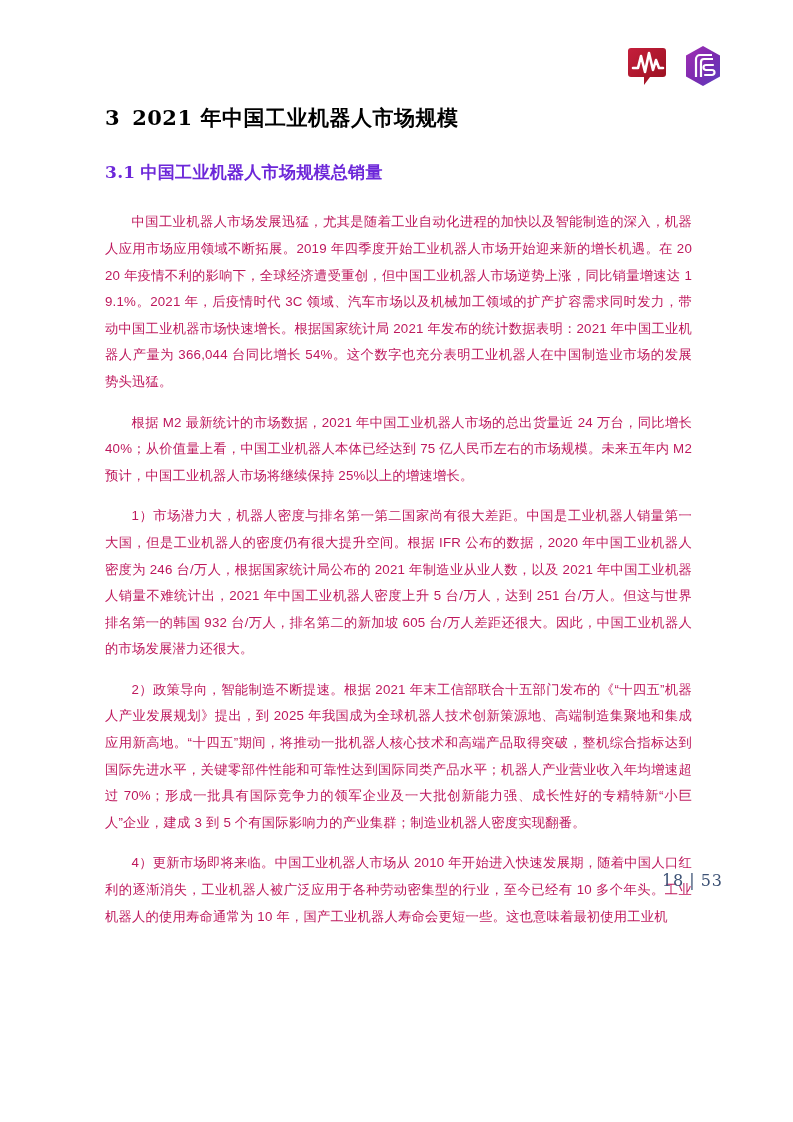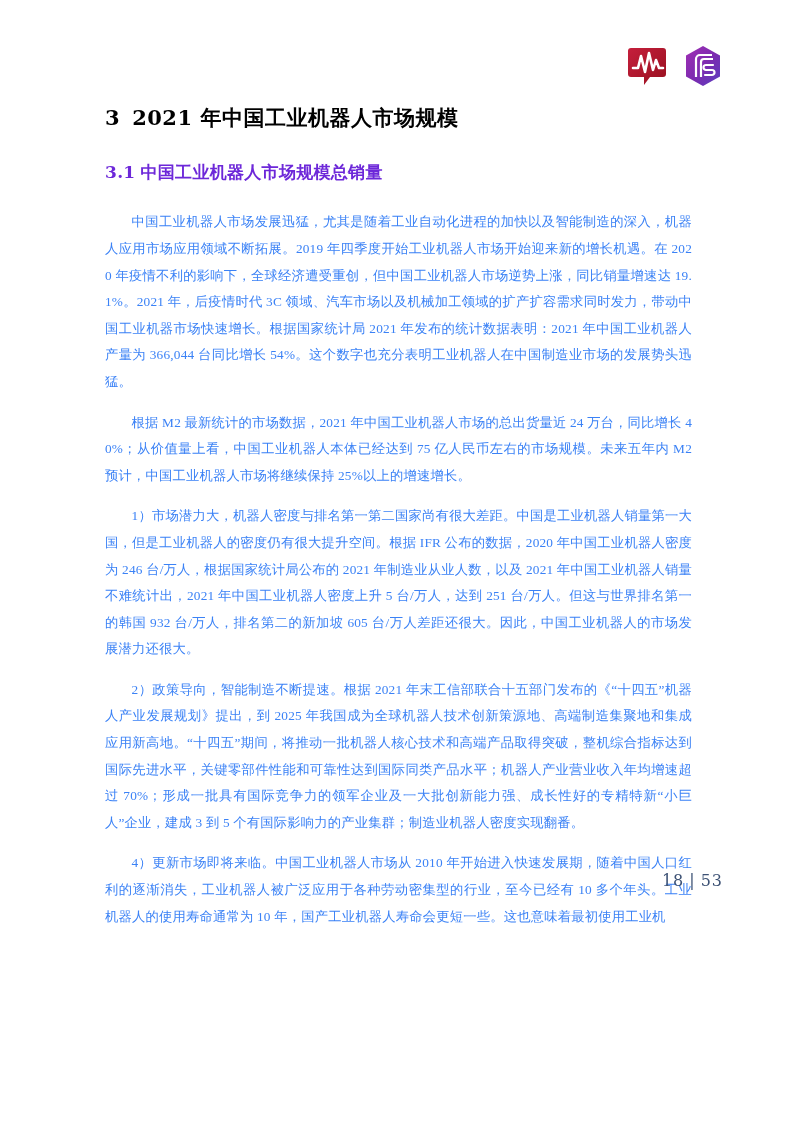--- a/index.html
+++ b/index.html
@@ -59,28 +59,28 @@
     font-size: 17px;
     font-weight: bold;
     letter-spacing: 0.3px;
     margin: 0 0 26px 0;
     line-height: 1.3;
     color: #6d28d9;
   }
   h2.section-title .num { margin-right: 5px; }
 
   p.body-par {
-    font-family: Liberation Serif, serif;
+    font-family: Liberation Sans, sans-serif;
     font-size: 13.3px;
     line-height: 26.6px;
     margin: 0 0 14px 0;
     text-align: justify;
     text-justify: inter-ideograph;
     text-indent: 2em;
-    color: #3b82f6;
+    color: #be185d;
     letter-spacing: 0.2px;
     word-break: break-all;
   }
   p.body-par:last-child { margin-bottom: 16px; }
 
   
   .footer {
     position: absolute;
     right: 70px;
     bottom: 86px;

